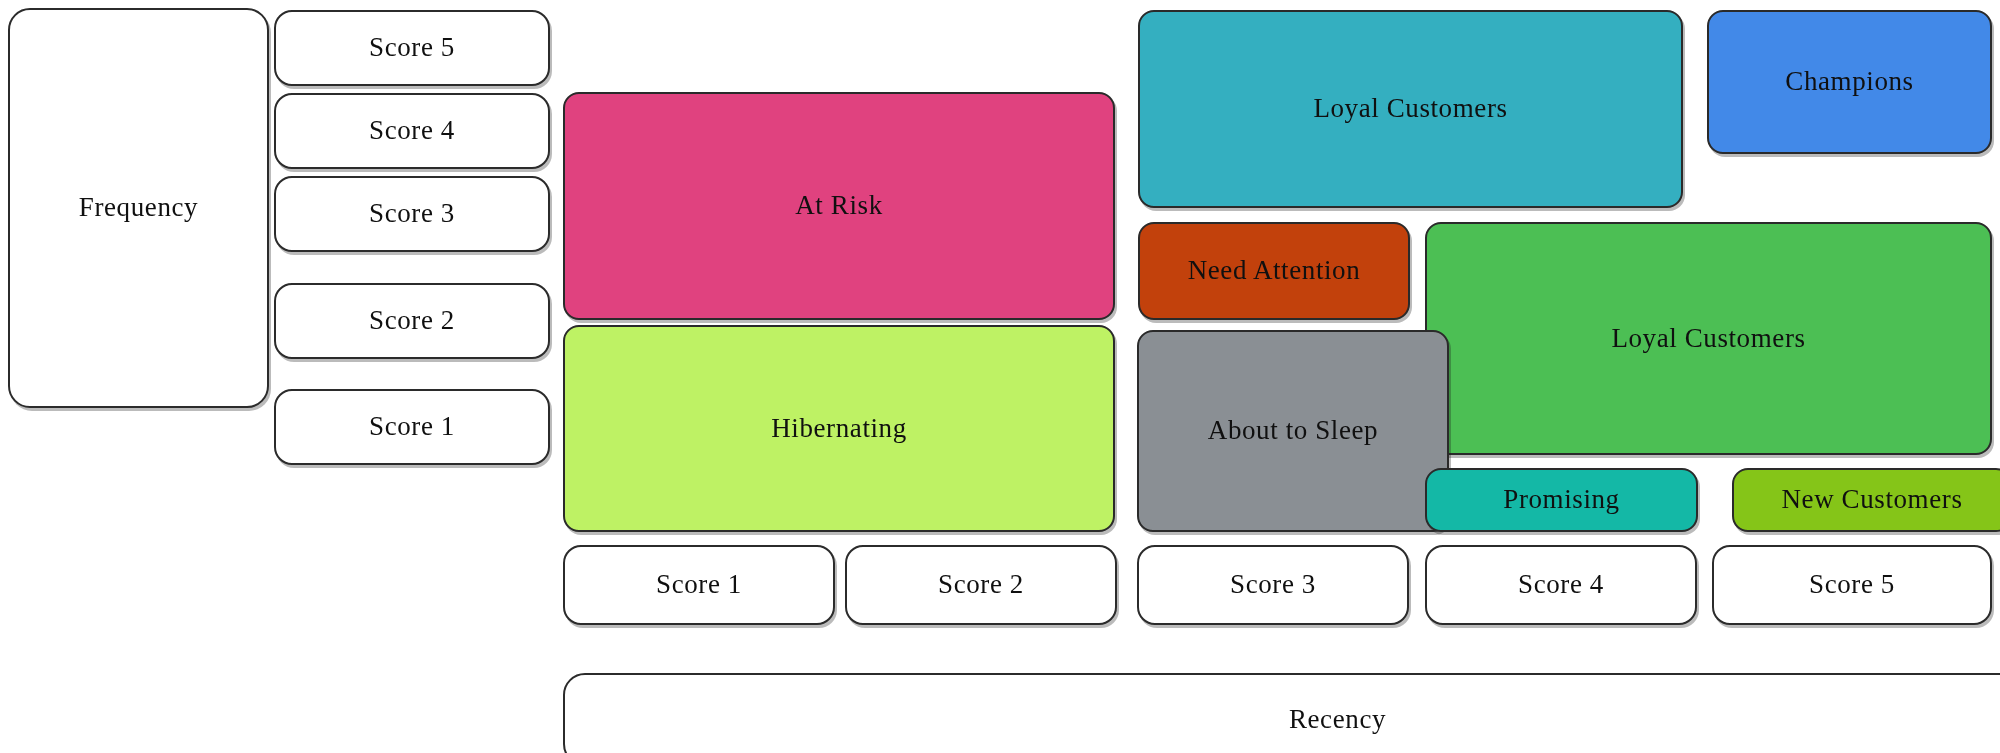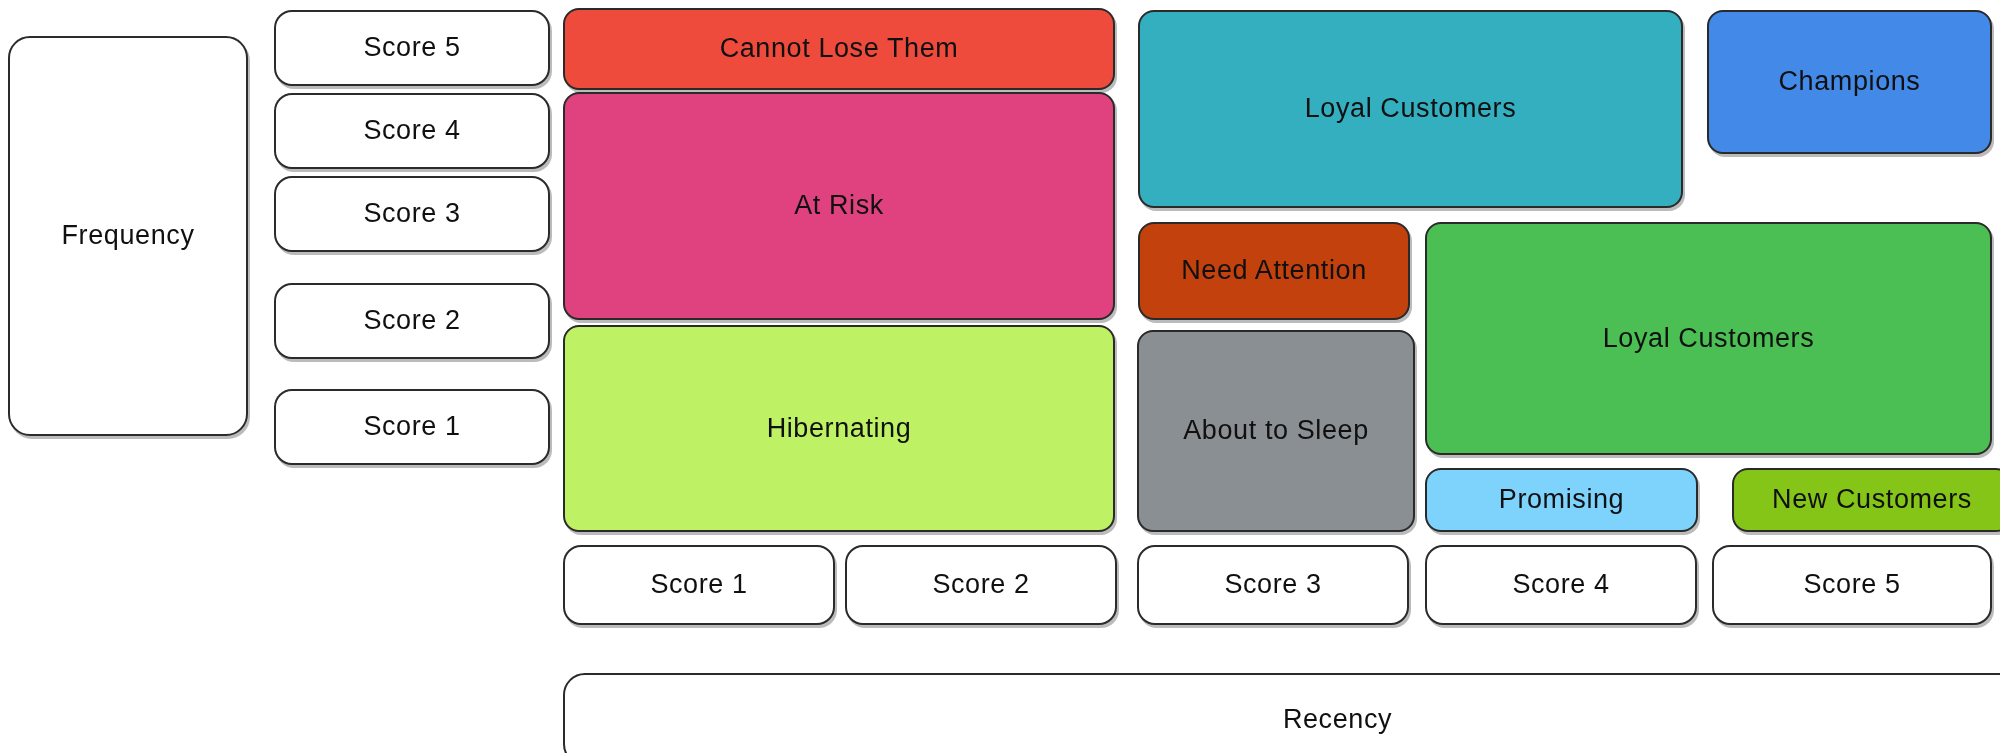--- a/index.html
+++ b/index.html
@@ -20,21 +20,21 @@
   .box {
     position: absolute;
     box-sizing: border-box;
     display: flex;
     align-items: center;
     justify-content: center;
     text-align: center;
     border-radius: 18px;
     border: 2px solid #1e1e1e;
     color: #101010;
-    font-family: Liberation Sans, sans-serif;
+    font-family: Liberation Serif, serif;
     font-size: 27px;
     font-weight: 400;
     letter-spacing: 0.6px;
     line-height: 1.15;
     box-shadow: 2px 3px 0 rgba(30,30,30,0.30);
     padding: 2px 8px;
   }
   .box.plain {
     background: #ffffff;
     border-color: #2b2b2b;
@@ -51,43 +51,40 @@
     display: block;
     pointer-events: none;
     white-space: nowrap;
   }
 </style>
 </head>
 <body>
 
 <div id="canvas">
 
-  <div class="box plain axis" style="left:8px; top:8px; width:240px; height:400px;margin-top:28px;">
+  <div class="box plain axis" style="left:8px; top:8px; width:261px; height:400px;">
     <span class="label">Frequency</span>
   </div>
 
   <div class="box plain" style="left:274px; top:10px; width:276px; height:76px;">
     <span class="label">Score 5</span>
   </div>
   <div class="box plain" style="left:274px; top:93px; width:276px; height:76px;">
     <span class="label">Score 4</span>
   </div>
   <div class="box plain" style="left:274px; top:176px; width:276px; height:76px;">
     <span class="label">Score 3</span>
   </div>
   <div class="box plain" style="left:274px; top:283px; width:276px; height:76px;">
     <span class="label">Score 2</span>
   </div>
   <div class="box plain" style="left:274px; top:389px; width:276px; height:76px;">
     <span class="label">Score 1</span>
   </div>
 
-  <div class="box colored" style="left:563px; top:8px; width:552px; height:82px; background:#EE4B3C;">
-    <span class="label">Cannot Lose Them</span>
-  </div>
 
   <div class="box colored" style="left:563px; top:92px; width:552px; height:228px; background:#E0427F;padding-left:8px;">
     <span class="label">At Risk</span>
   </div>
 
   <div class="box colored" style="left:563px; top:325px; width:552px; height:207px; background:#bef264;">
     <span class="label">Hibernating</span>
   </div>
 
   <div class="box colored" style="left:1138px; top:10px; width:545px; height:198px; background:#34AFC0;">
@@ -99,25 +96,25 @@
   </div>
 
   <div class="box colored" style="left:1138px; top:222px; width:272px; height:98px; background:#c2410c;">
     <span class="label">Need Attention</span>
   </div>
 
   <div class="box colored" style="left:1425px; top:222px; width:567px; height:233px; background:#4CBF54;">
     <span class="label">Loyal Customers</span>
   </div>
 
-  <div class="box colored" style="left:1137px; top:330px; width:278px; height:202px; background:#8A8F94;">
+  <div class="box colored" style="left:1137px; top:330px; width:312px; height:202px; background:#8A8F94;">
     <span class="label">About to Sleep</span>
   </div>
 
-  <div class="box colored" style="left:1425px; top:468px; width:273px; height:64px; background:#7dd3fc;">
+  <div class="box colored" style="left:1425px; top:468px; width:273px; height:64px; background:#14b8a6;">
     <span class="label">Promising</span>
   </div>
 
   <div class="box colored" style="left:1712px; top:468px; width:280px; height:64px; background:#85C518;margin-left:20px;">
     <span class="label">New Customers</span>
   </div>
 
   <div class="box plain" style="left:563px; top:545px; width:272px; height:80px;">
     <span class="label">Score 1</span>
   </div>

